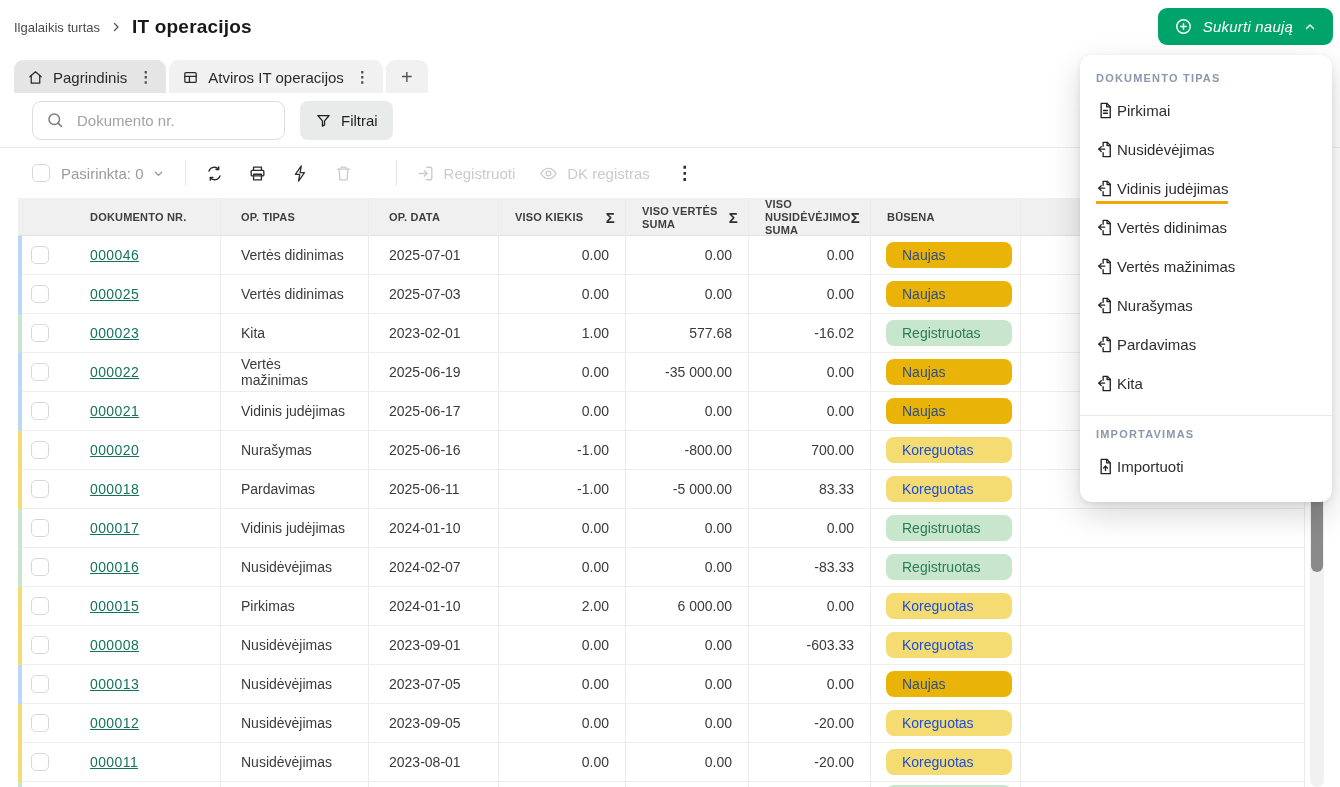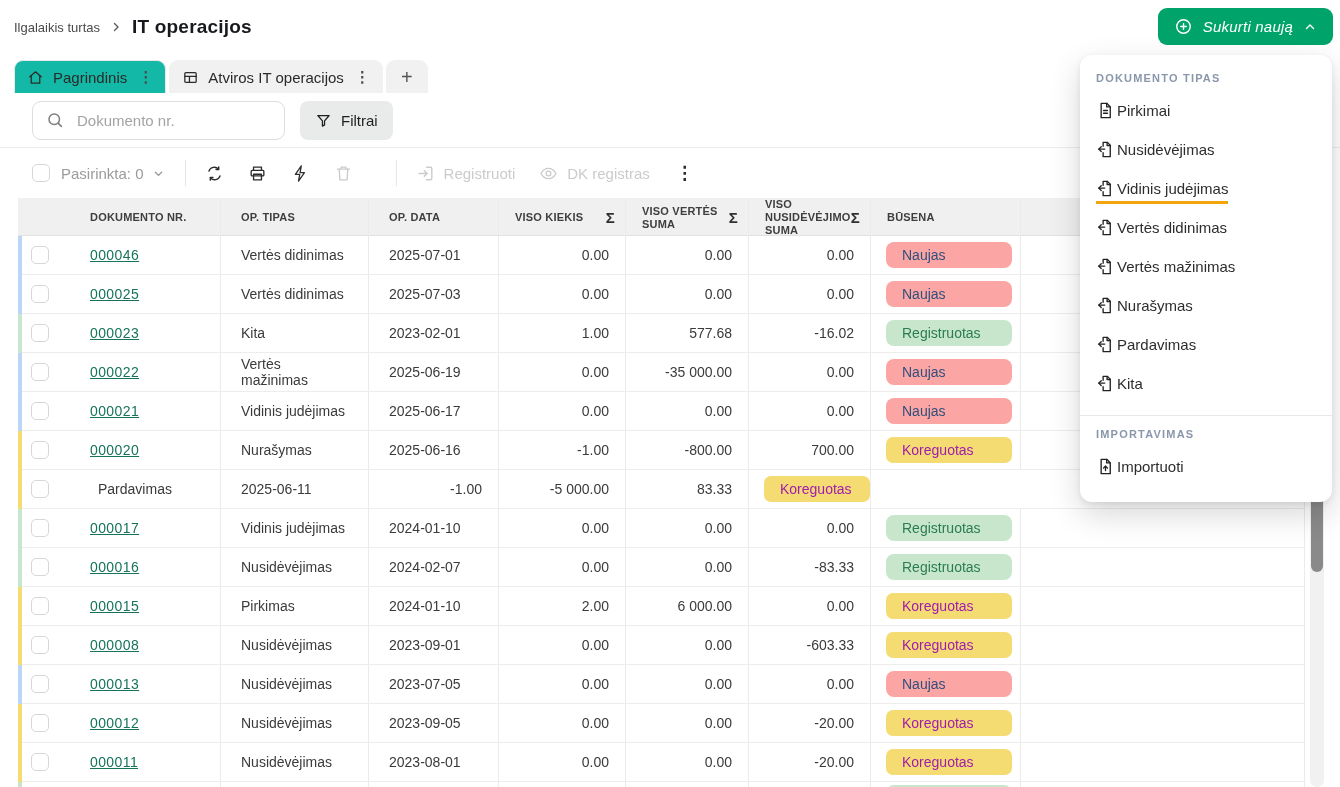--- a/index.html
+++ b/index.html
@@ -22,21 +22,21 @@
   }
   .create-btn .lbl { font-weight:400; letter-spacing:.2px;font-style:italic; }
 
   
   .tabbar { display:flex; align-items:flex-end; gap:3px; padding-left:14px; height:33px; }
   .tab {
     display:flex; align-items:center; gap:9px; height:33px; padding:0 12px;
     background:#f1f1f1; border:1px solid transparent; border-bottom:none;
     border-radius:9px 9px 0 0; font-size:15px; color:#2a2a2a; cursor:pointer;
   }
-  .tab.active { background:#14b8a6; border-color:#e8e8e8; }
+  .tab.active { background:#e5e5e5; border-color:#e8e8e8; }
   .tab .kebab { color:#4a4a4a; font-size:15px; font-weight:bold; padding-left:2px; }
   .tab-add { width:42px; justify-content:center; font-size:20px; color:#555; padding:0; }
   .ticon { display:flex; color:#333; }
 
   
   .search-row { height:55px; display:flex; align-items:center; gap:15px; padding-left:32px; border-bottom:1px solid #ececec; }
   .search-box { position:relative; width:253px; }
   .search-box input {
     width:253px; height:39px; border:1px solid #ddd; border-radius:9px;
     padding:0 12px 0 44px; font-size:15px; font-family:inherit; color:#333; outline:none;
@@ -73,23 +73,23 @@
   .trow[data-status="new"]::before { background:#BCD7F6; }
   .trow[data-status="registered"]::before { background:#C8E6CC; }
   .trow[data-status="corrected"]::before { background:#F4DC72; }
   .cell { display:flex; align-items:center; font-size:14px; color:#3a3a3a; padding:0 20px; overflow:hidden; }
   .c-check { padding:0 0 0 13px; }
   .c-nr { padding:0 12px; }
   .doc-link { color:#16735A; text-decoration:underline; letter-spacing:.4px; cursor:pointer; }
   .cell.num { justify-content:flex-end; padding:0 16px; }
   .c-busena { padding:0 0 0 15px; }
   .badge { width:126px; padding:5px 0 5px 16px; border-radius:8px; font-size:14px; }
-  .trow[data-status="new"] .badge { background:#fca5a5; color:#30507C; }
+  .trow[data-status="new"] .badge { background:#eab308; color:#30507C; }
   .trow[data-status="registered"] .badge { background:#C8E6CC; color:#2B7D51; }
-  .trow[data-status="corrected"] .badge { background:#F4DC72; color:#a21caf;border-radius:7px; }
+  .trow[data-status="corrected"] .badge { background:#F4DC72; color:#1d4ed8; }
   .trow.partial .cell { align-items:flex-start; }
   .trow.partial .badge { height:28px; margin-top:3px; }
 
   
   .vscroll { position:absolute; right:16px; top:198px; width:14px; height:589px; background:#f1f1f1; border-radius:7px; z-index:1; }
   .vthumb { position:absolute; left:1px; width:12px; top:232px; height:142px; background:#8a8a8a; border-radius:6px; cursor:grab; }
 
   
   .dropdown {
     position:absolute; left:1080px; top:55px; width:252px; z-index:10;
@@ -371,20 +371,23 @@
         <div class="cell num">700.00</div>
         <div class="cell c-busena">
           <span class="badge">Koreguotas</span>
         </div>
         <div class="cell"></div>
       </div>
       <div class="grid trow" data-status="corrected">
         <div class="cell c-check">
           <span class="checkbox"></span>
         </div>
+        <div class="cell c-nr">
+          <span class="doc-link">000018</span>
+        </div>
         <div class="cell">Pardavimas</div>
         <div class="cell">2025-06-11</div>
         <div class="cell num">-1.00</div>
         <div class="cell num">-5 000.00</div>
         <div class="cell num">83.33</div>
         <div class="cell c-busena">
           <span class="badge">Koreguotas</span>
         </div>
         <div class="cell"></div>
       </div>

